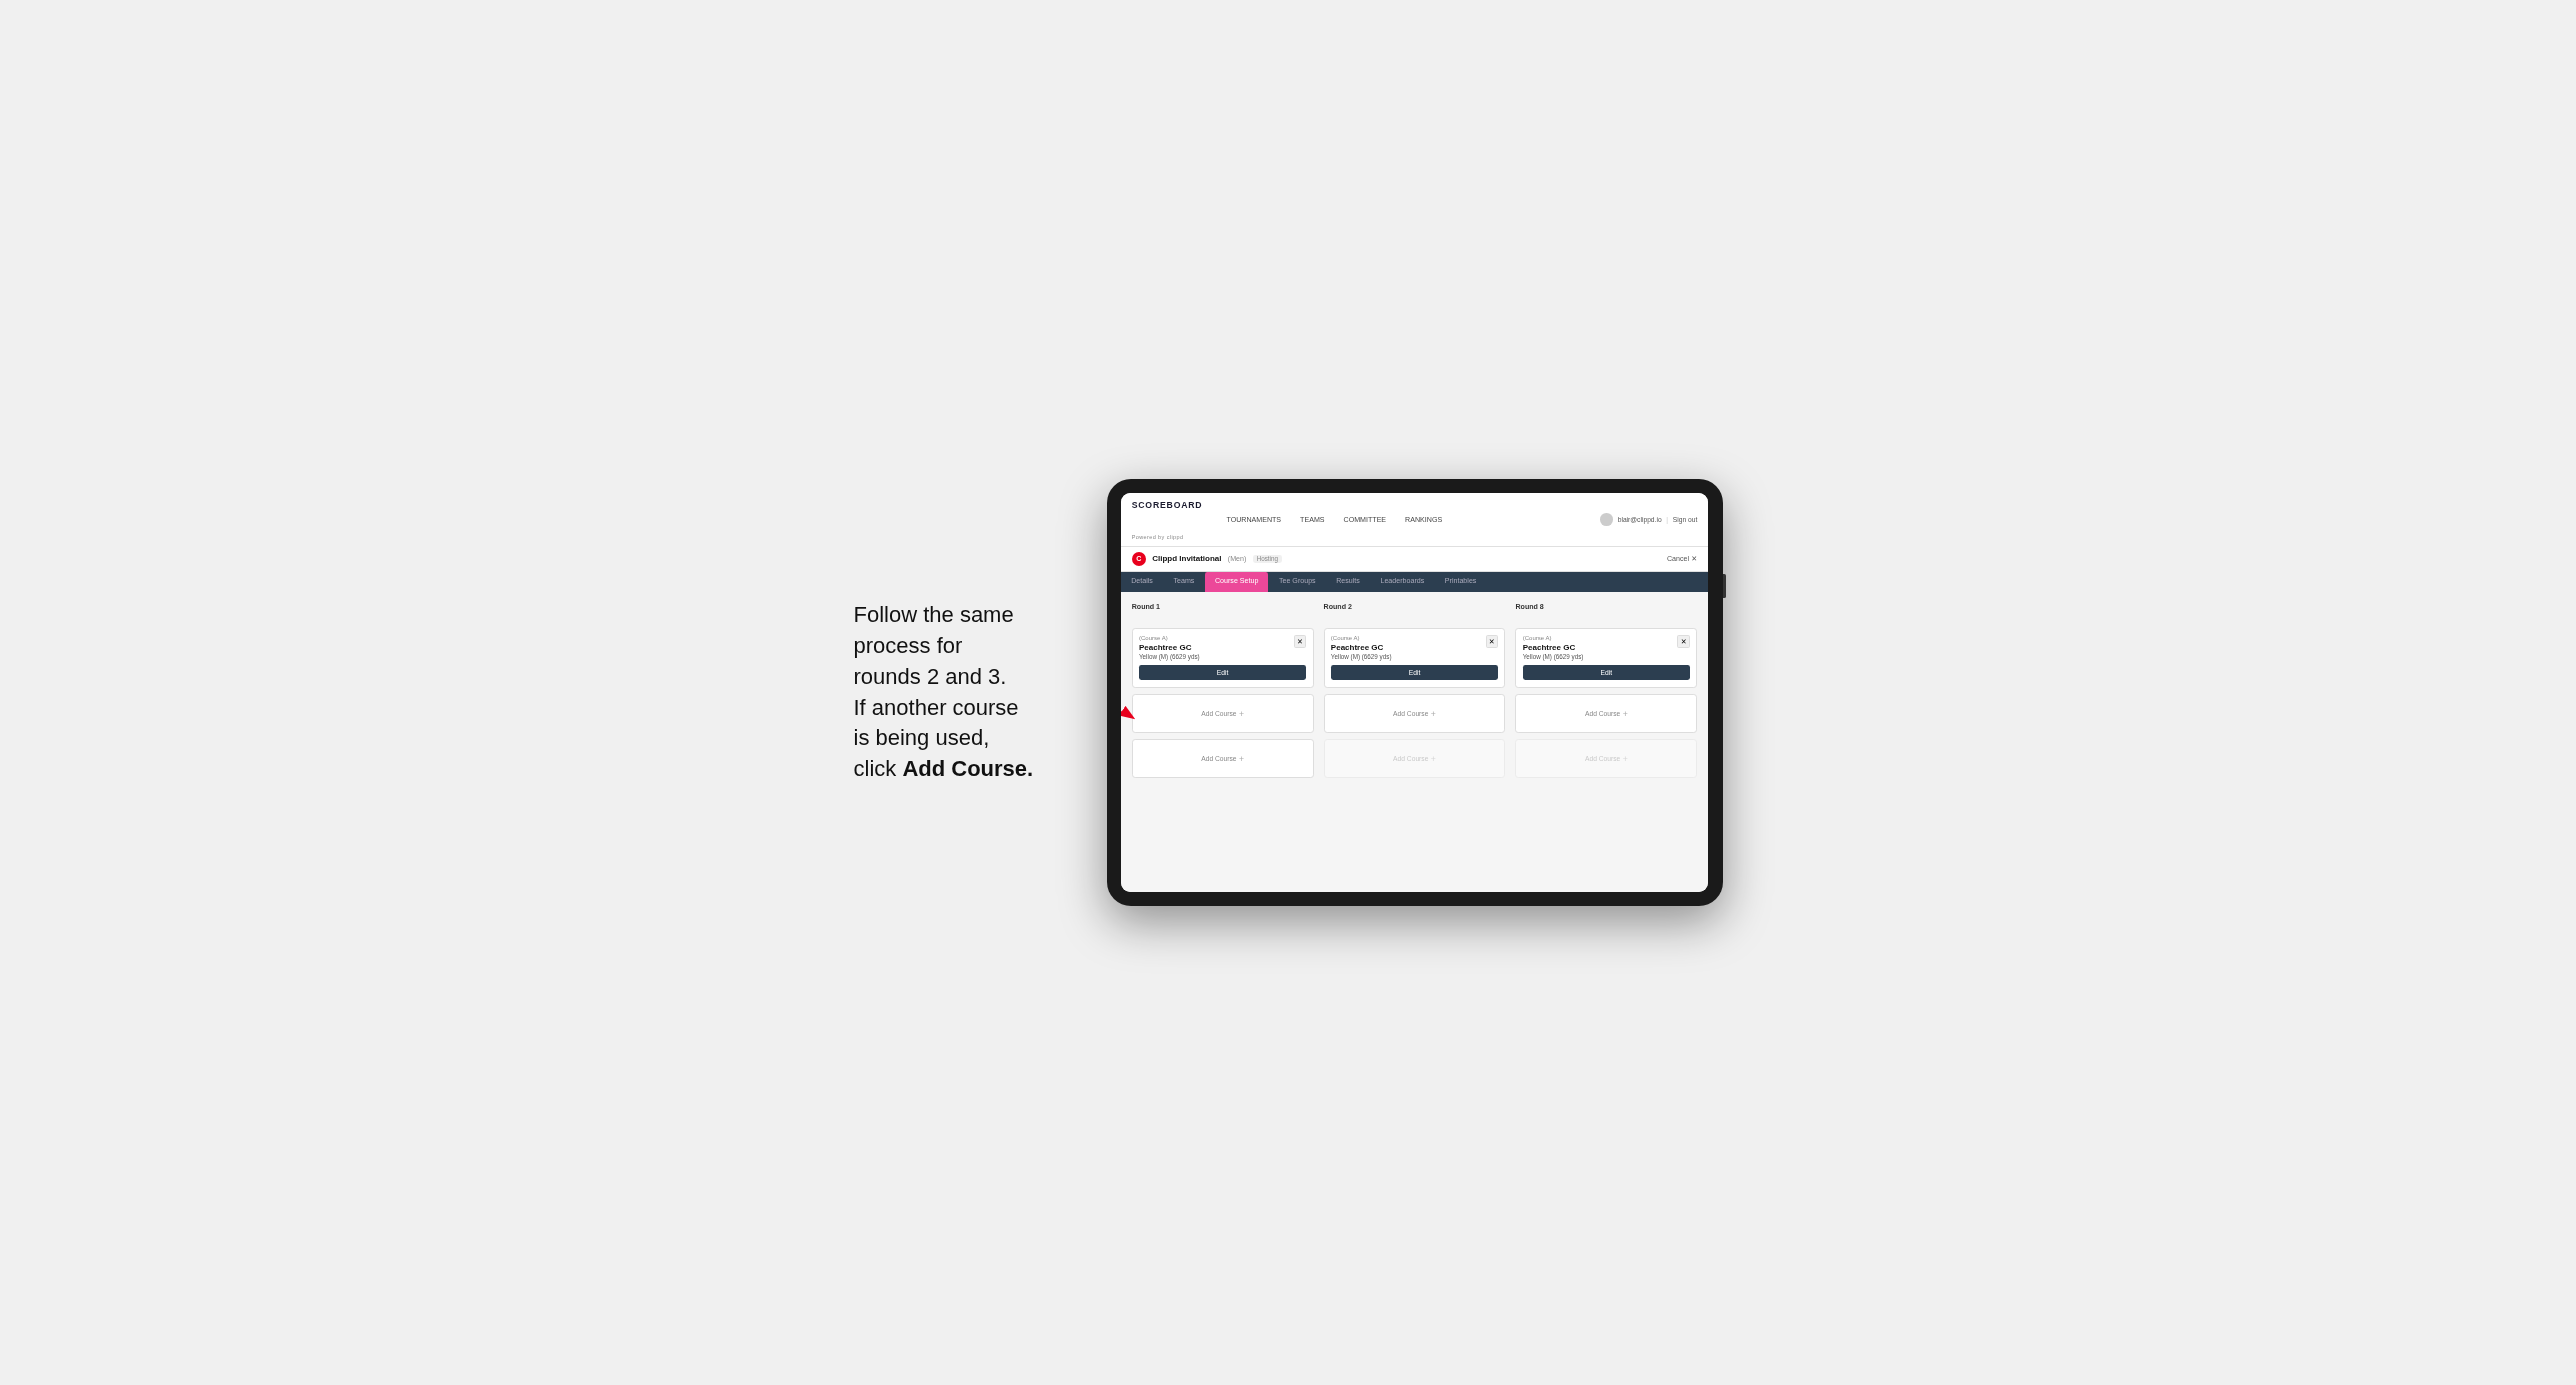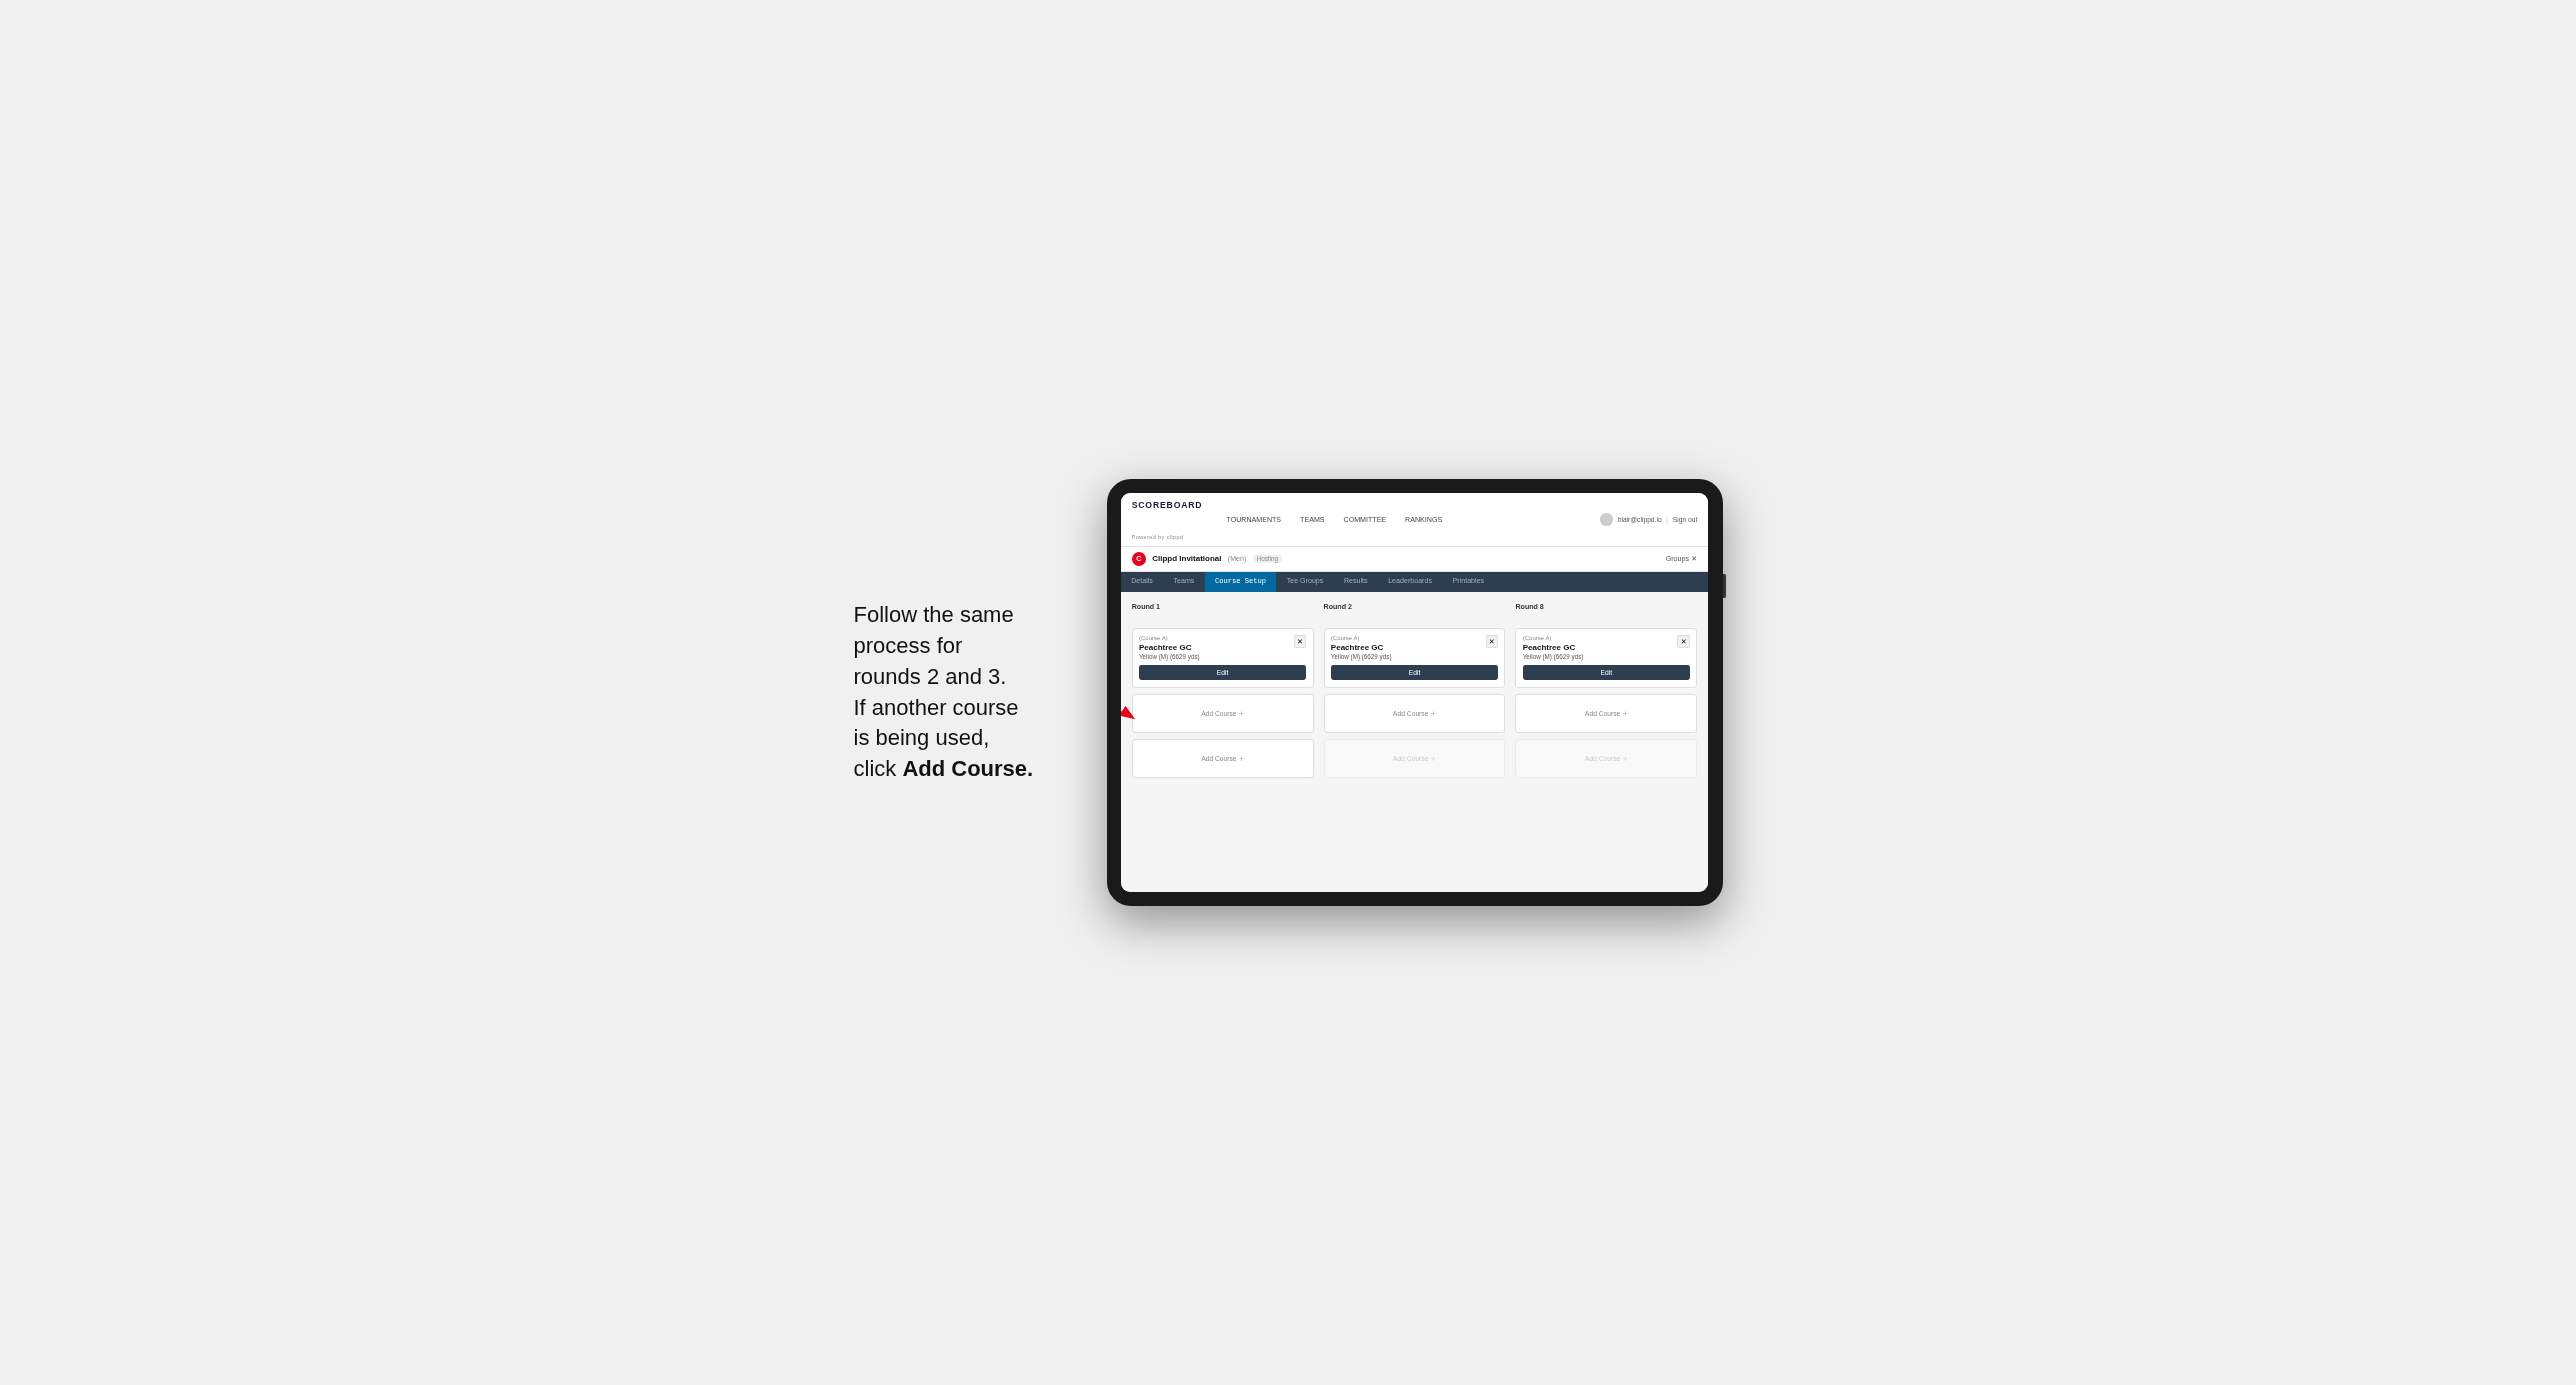--- a/index.html
+++ b/index.html
@@ -164,23 +164,22 @@
     }
     .tab {
       padding: 5.5px 9.5px;
       font-size: 7.1px;
       color: #aab;
       cursor: pointer;
       border-bottom: 1.6px solid transparent;
     }
     .tab.active {
       color: #fff;
-      background: #0369a1;
+      background: #ec4899;
       border-radius: 2.4px 2.4px 0 0;
-      font-family: Liberation Mono, monospace;
     }
 
     
     .content {
       background: #f5f5f5;
       padding: 11px;
       min-height: 300px;
     }
 
     .rounds-grid {
@@ -336,21 +335,21 @@
       <div class="sub-nav">
         <div class="tournament-info">
           <div class="c-logo">
             <span>C</span>
           </div>
           <span class="tournament-name">Clippd Invitational</span>
           <span style="font-size:7.1px;color:#888;">(Men)</span>
           <span class="hosting-badge">Hosting</span>
         </div>
         <div class="cancel-btn">
-          <span>Groups</span>
+          <span>Cancel</span>
           <span>✕</span>
         </div>
       </div>
 
       <div class="tab-bar">
         <div class="tab">Details</div>
         <div class="tab">Teams</div>
         <div class="tab active">Course Setup</div>
         <div class="tab">Tee Groups</div>
         <div class="tab">Results</div>

